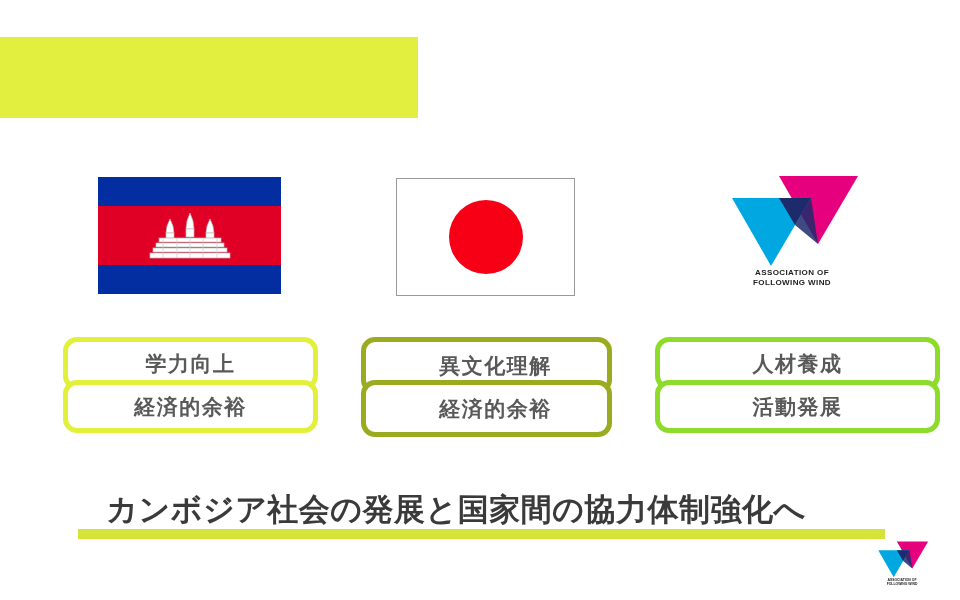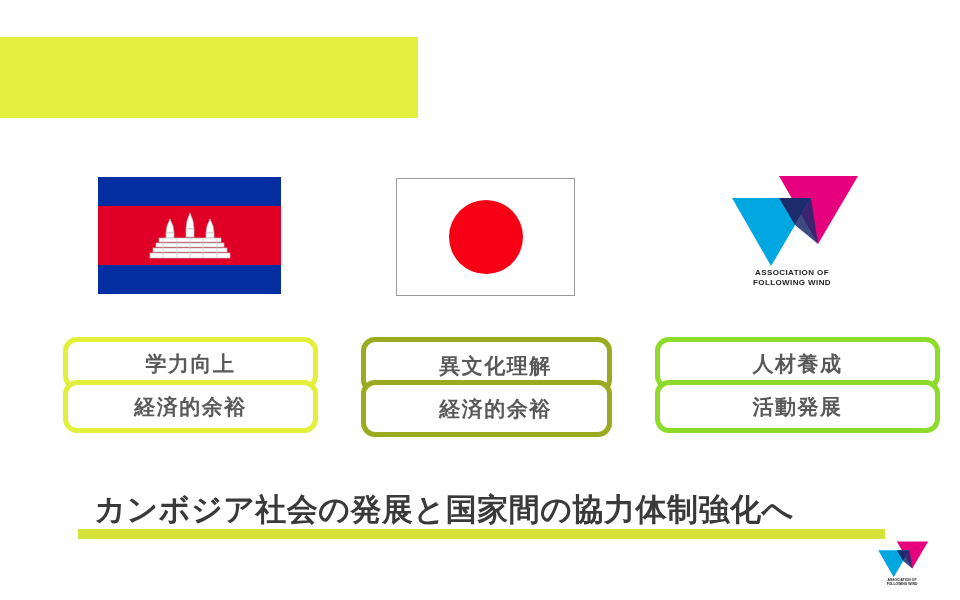--- a/index.html
+++ b/index.html
@@ -153,20 +153,21 @@
     position: absolute;
     left: 0;
     top: 489px;
     width: 888px;
     text-align: center;
     font-size: 31px;
     font-weight: bold;
     color: #3a3a3a;
     letter-spacing: 0.5px;
     white-space: nowrap;
+    padding-left: 12px;
   }
   #conclusion-underline {
     position: absolute;
     left: 78px;
     top: 529px;
     width: 807px;
     height: 10px;
     background: #d6e43a;
   }
 

